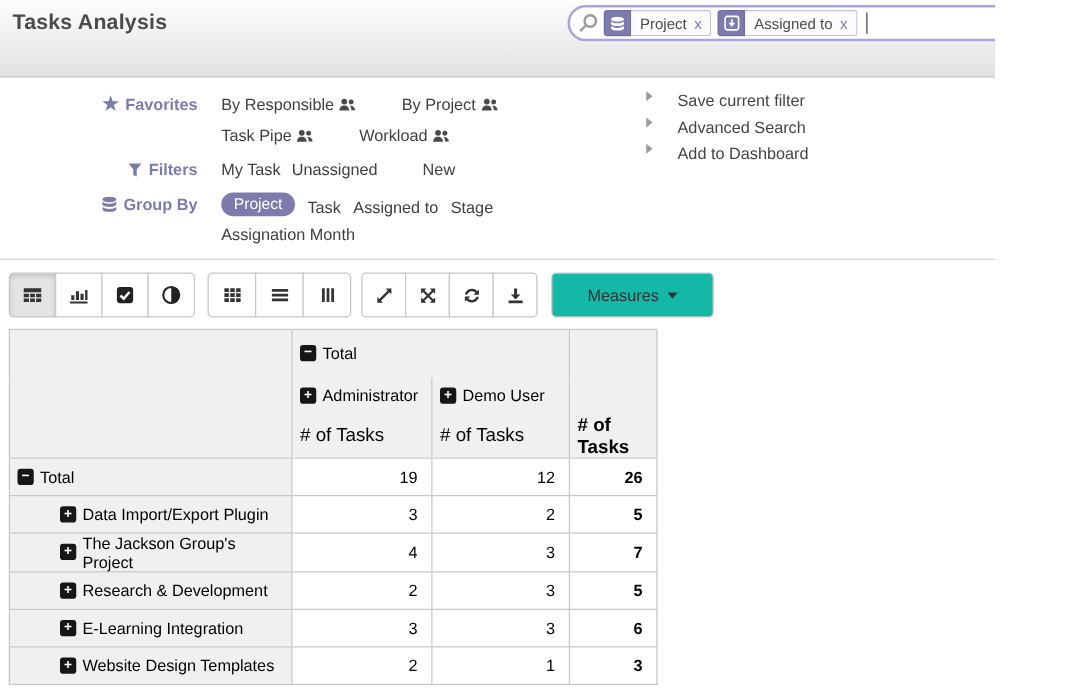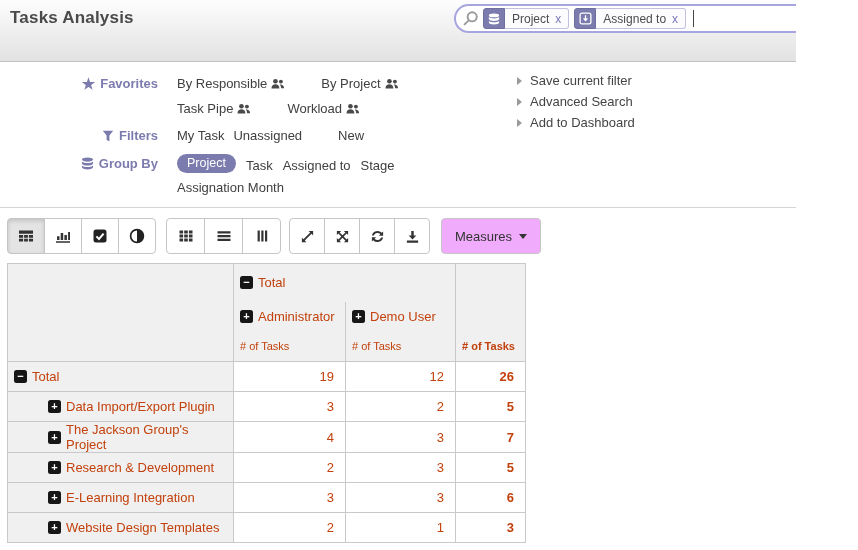--- a/index.html
+++ b/index.html
@@ -35,46 +35,46 @@
     border-bottom:1px solid #d5d5d5; }
   .prow { position:absolute; display:flex; align-items:center; font-size:13px; }
   .plabel { width:158px; display:flex; justify-content:flex-end; align-items:center; gap:5px;
     color:#7c7bad; font-weight:bold; }
   .pitems { margin-left:19px; display:flex; align-items:flex-end; }
   .item { color:#404040; margin-right:14px; display:flex; align-items:center; gap:4px; cursor:pointer; white-space:nowrap; }
   .item.gap-l { margin-left:22px; }
   .pill { background:#7c7bad; color:#fff; padding:2px 10px 3px; border-radius:11px; font-size:12.5px; margin-right:10px; cursor:pointer; }
   .star { color:#7c7bad; font-size:15px; line-height:1; }
   .actions { position:absolute; left:517px; top:10px; }
-  .action { display:flex; align-items:center; gap:8px; margin-bottom:6px; font-size:13px; color:#444; cursor:pointer; }
+  .action { display:flex; align-items:flex-start; gap:20px; margin-bottom:6px; font-size:13px; color:#444; cursor:pointer; }
   .tri-r { width:0; height:0; border-top:4px solid transparent; border-bottom:4px solid transparent;
     border-left:5px solid #9a9a9a; }
 
   
   .btn-group { position:absolute; top:218px; display:flex; }
   .tbtn { width:38px; height:36px; background:#fff; border:1px solid #c6c6c6;
     display:flex; align-items:center; justify-content:center; margin-left:-1px; cursor:pointer; color:#333; }
   .btn-group .tbtn:first-child { border-radius:4px 0 0 4px; margin-left:0; }
   .btn-group .tbtn:last-child { border-radius:0 4px 4px 0; }
   .tbtn.active { background:#e4e4e4; box-shadow:inset 0 2px 4px rgba(0,0,0,.15); }
   .g3 .tbtn { width:36px; }
-  .measures-btn { position:absolute; left:441px; top:218px; height:36px; padding:0 13px;
-    background:#f0abfc; border:1px solid #c6c6c6; border-radius:4px; font-size:13px; color:#333;
+  .measures-btn { position:absolute; left:441px; top:218px; height:36px; padding:0 28px;
+    background:#14b8a6; border:1px solid #c6c6c6; border-radius:4px; font-size:13px; color:#333;
     display:flex; align-items:center; gap:7px; cursor:pointer; font-family:"Liberation Sans",sans-serif; }
   .caret-sm { width:0; height:0; border-left:4px solid transparent; border-right:4px solid transparent;
     border-top:5px solid #333; }
 
   
   table.pivot { position:absolute; left:7px; top:263px; border-collapse:collapse; table-layout:fixed;
-    font-size:13px; color:#c2410c; border:1px solid #c9c9c9; }
+    font-size:13px; color:#000000; border:1px solid #c9c9c9; }
   .pivot col.c0 { width:226px; } .pivot col.c1 { width:112px; } .pivot col.c2 { width:110px; } .pivot col.c3 { width:70px; }
   .pivot thead th { background:#f0f0f0; font-weight:normal; text-align:left; padding:0 6px;
     border-left:1px solid #c9c9c9; border-right:1px solid #c9c9c9; }
   .pivot thead tr.h1 { height:38px; } .pivot thead tr.h2 { height:30px; } .pivot thead tr.h3 { height:30px; }
-  .pivot thead th.measure { font-size:11px; }
+  .pivot thead th.measure { font-size:15px; }
   .pivot thead th.grand { border-bottom:none; }
   .pivot tbody th, .pivot tbody td { border:1px solid #c9c9c9; height:30px; }
   .pivot tbody th { background:#f0f0f0; font-weight:normal; text-align:left; padding:0 6px; }
   .pivot tbody th.child { padding-left:40px; }
   .pivot tbody td { background:#fff; text-align:right; padding:0 11px 0 4px; }
   .pivot .bold { font-weight:bold; }
   .hcell { display:flex; align-items:center; gap:5px; }
   .sq { display:inline-block; flex:none; width:13px; height:13px; background:#161616; color:#fff;
     border-radius:2.5px; text-align:center; line-height:12px; font-size:11px; font-weight:bold; cursor:pointer; }
   .sq.plus::before { content:"+"; } .sq.minus::before { content:"\2212"; }

